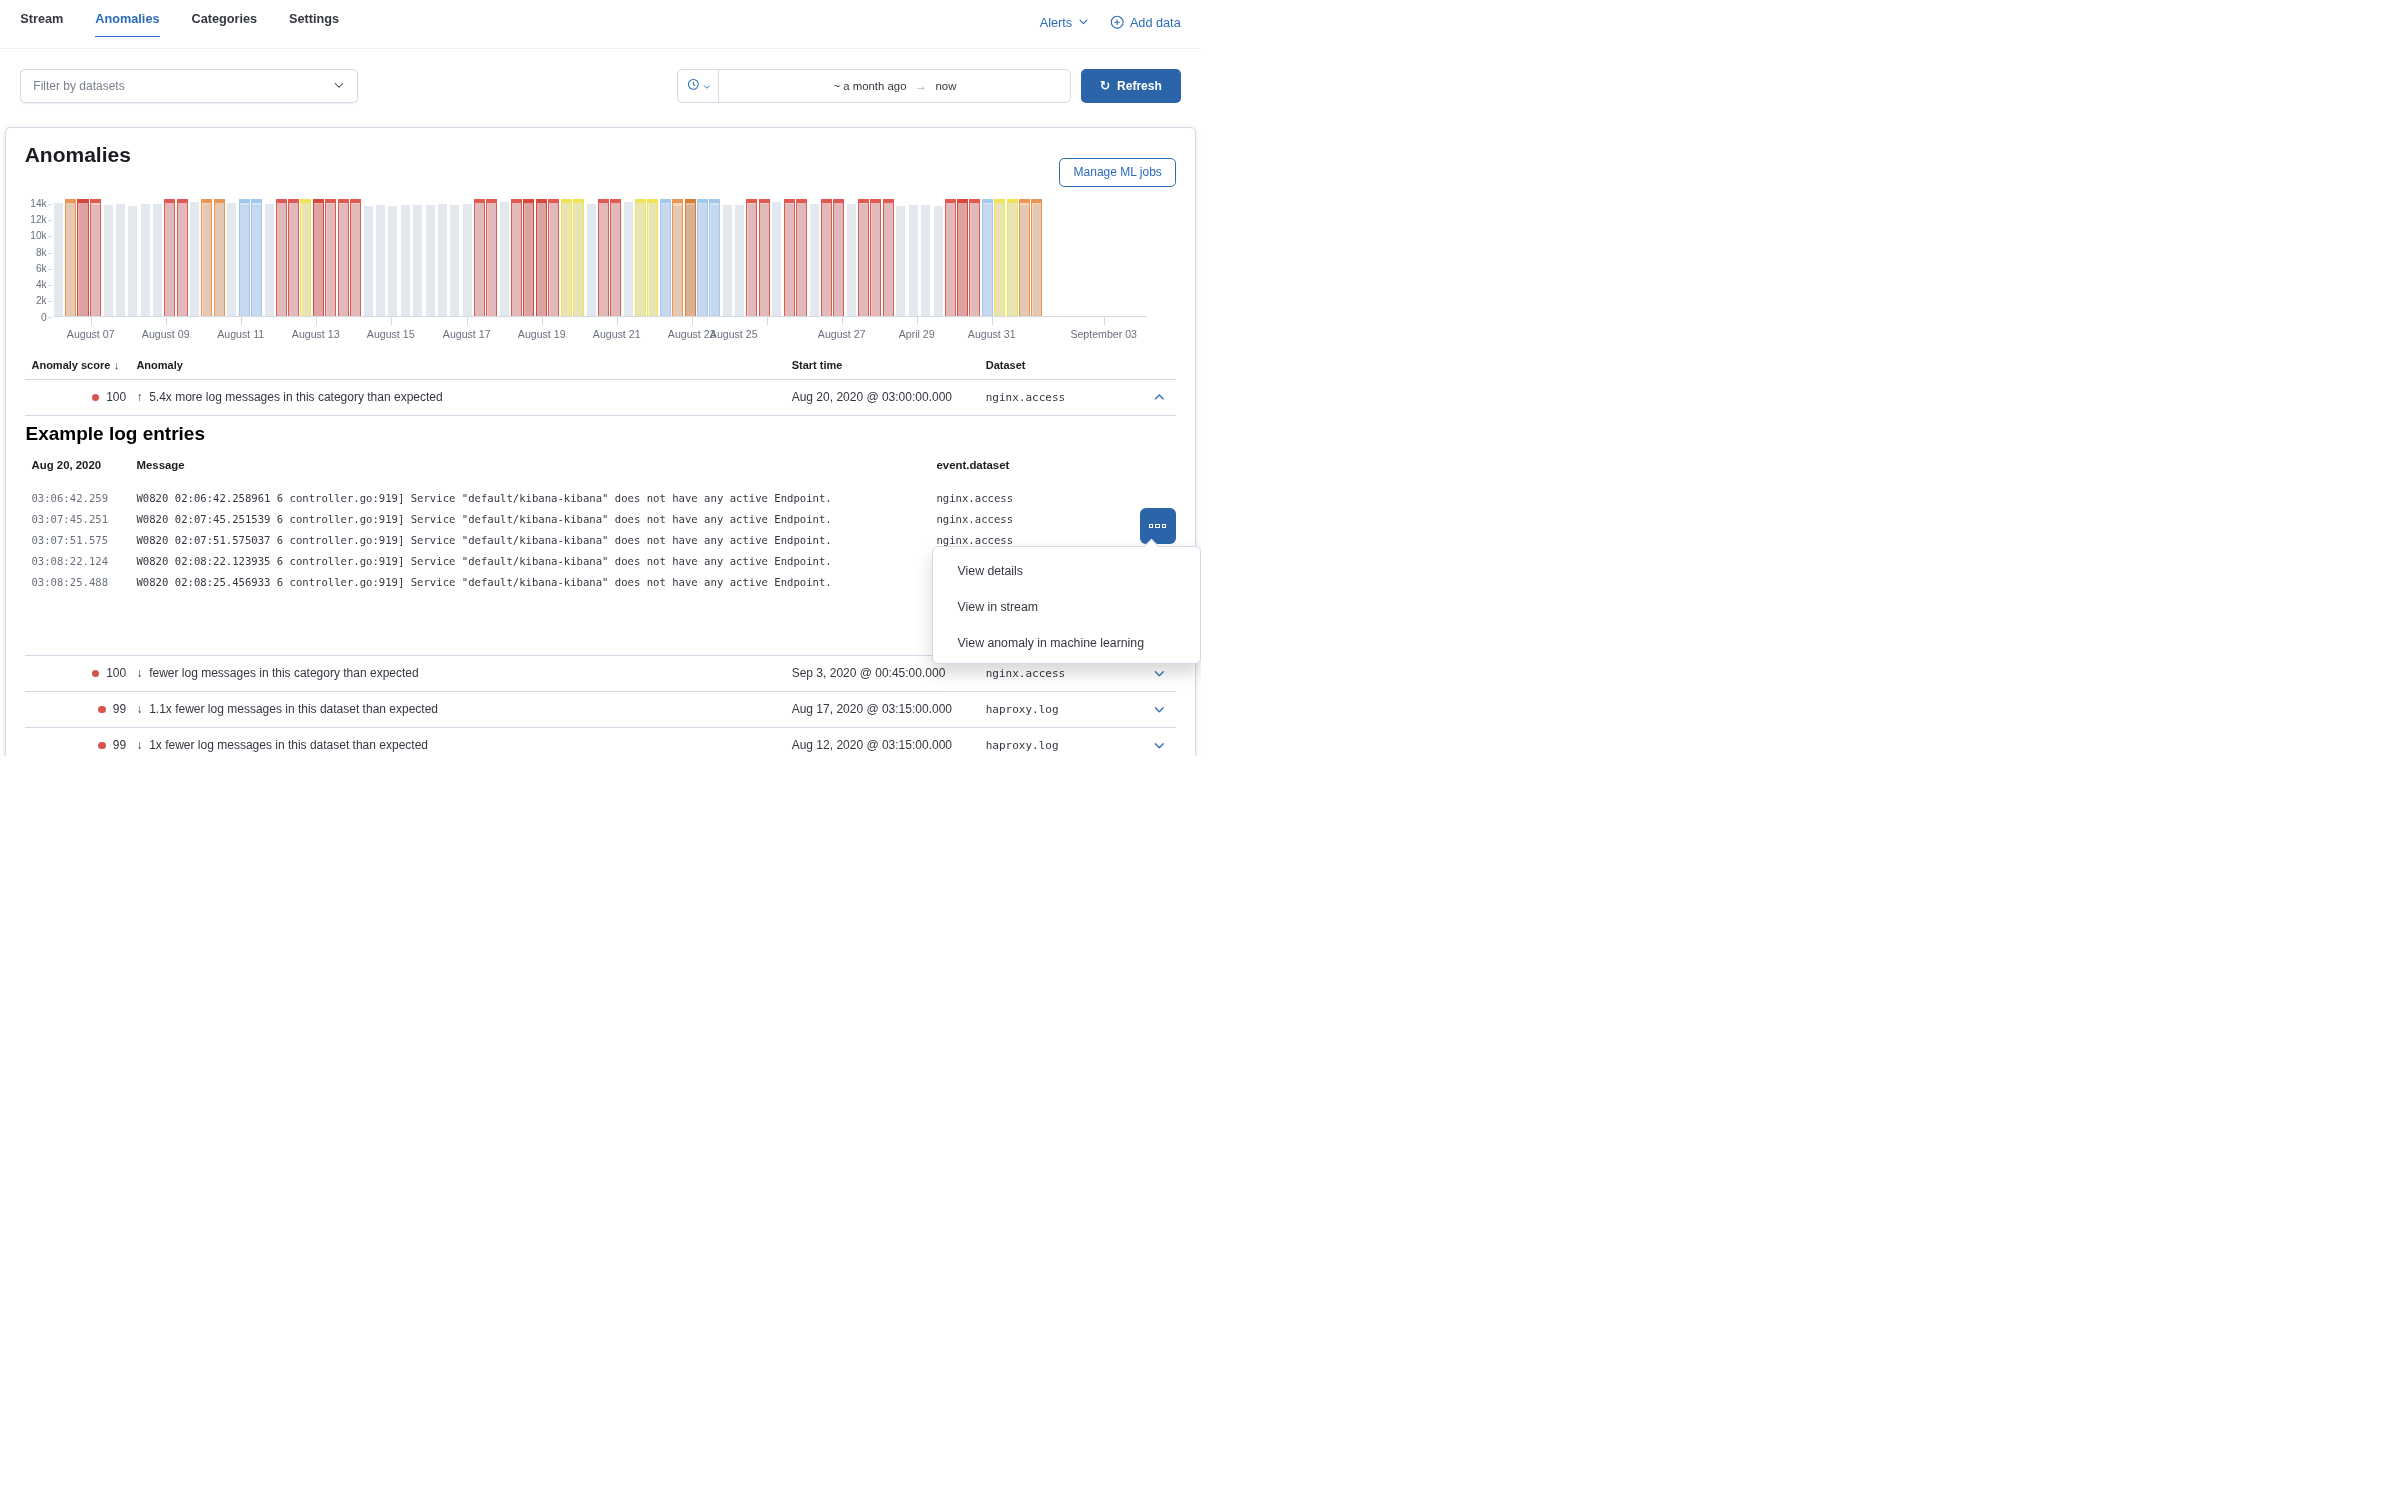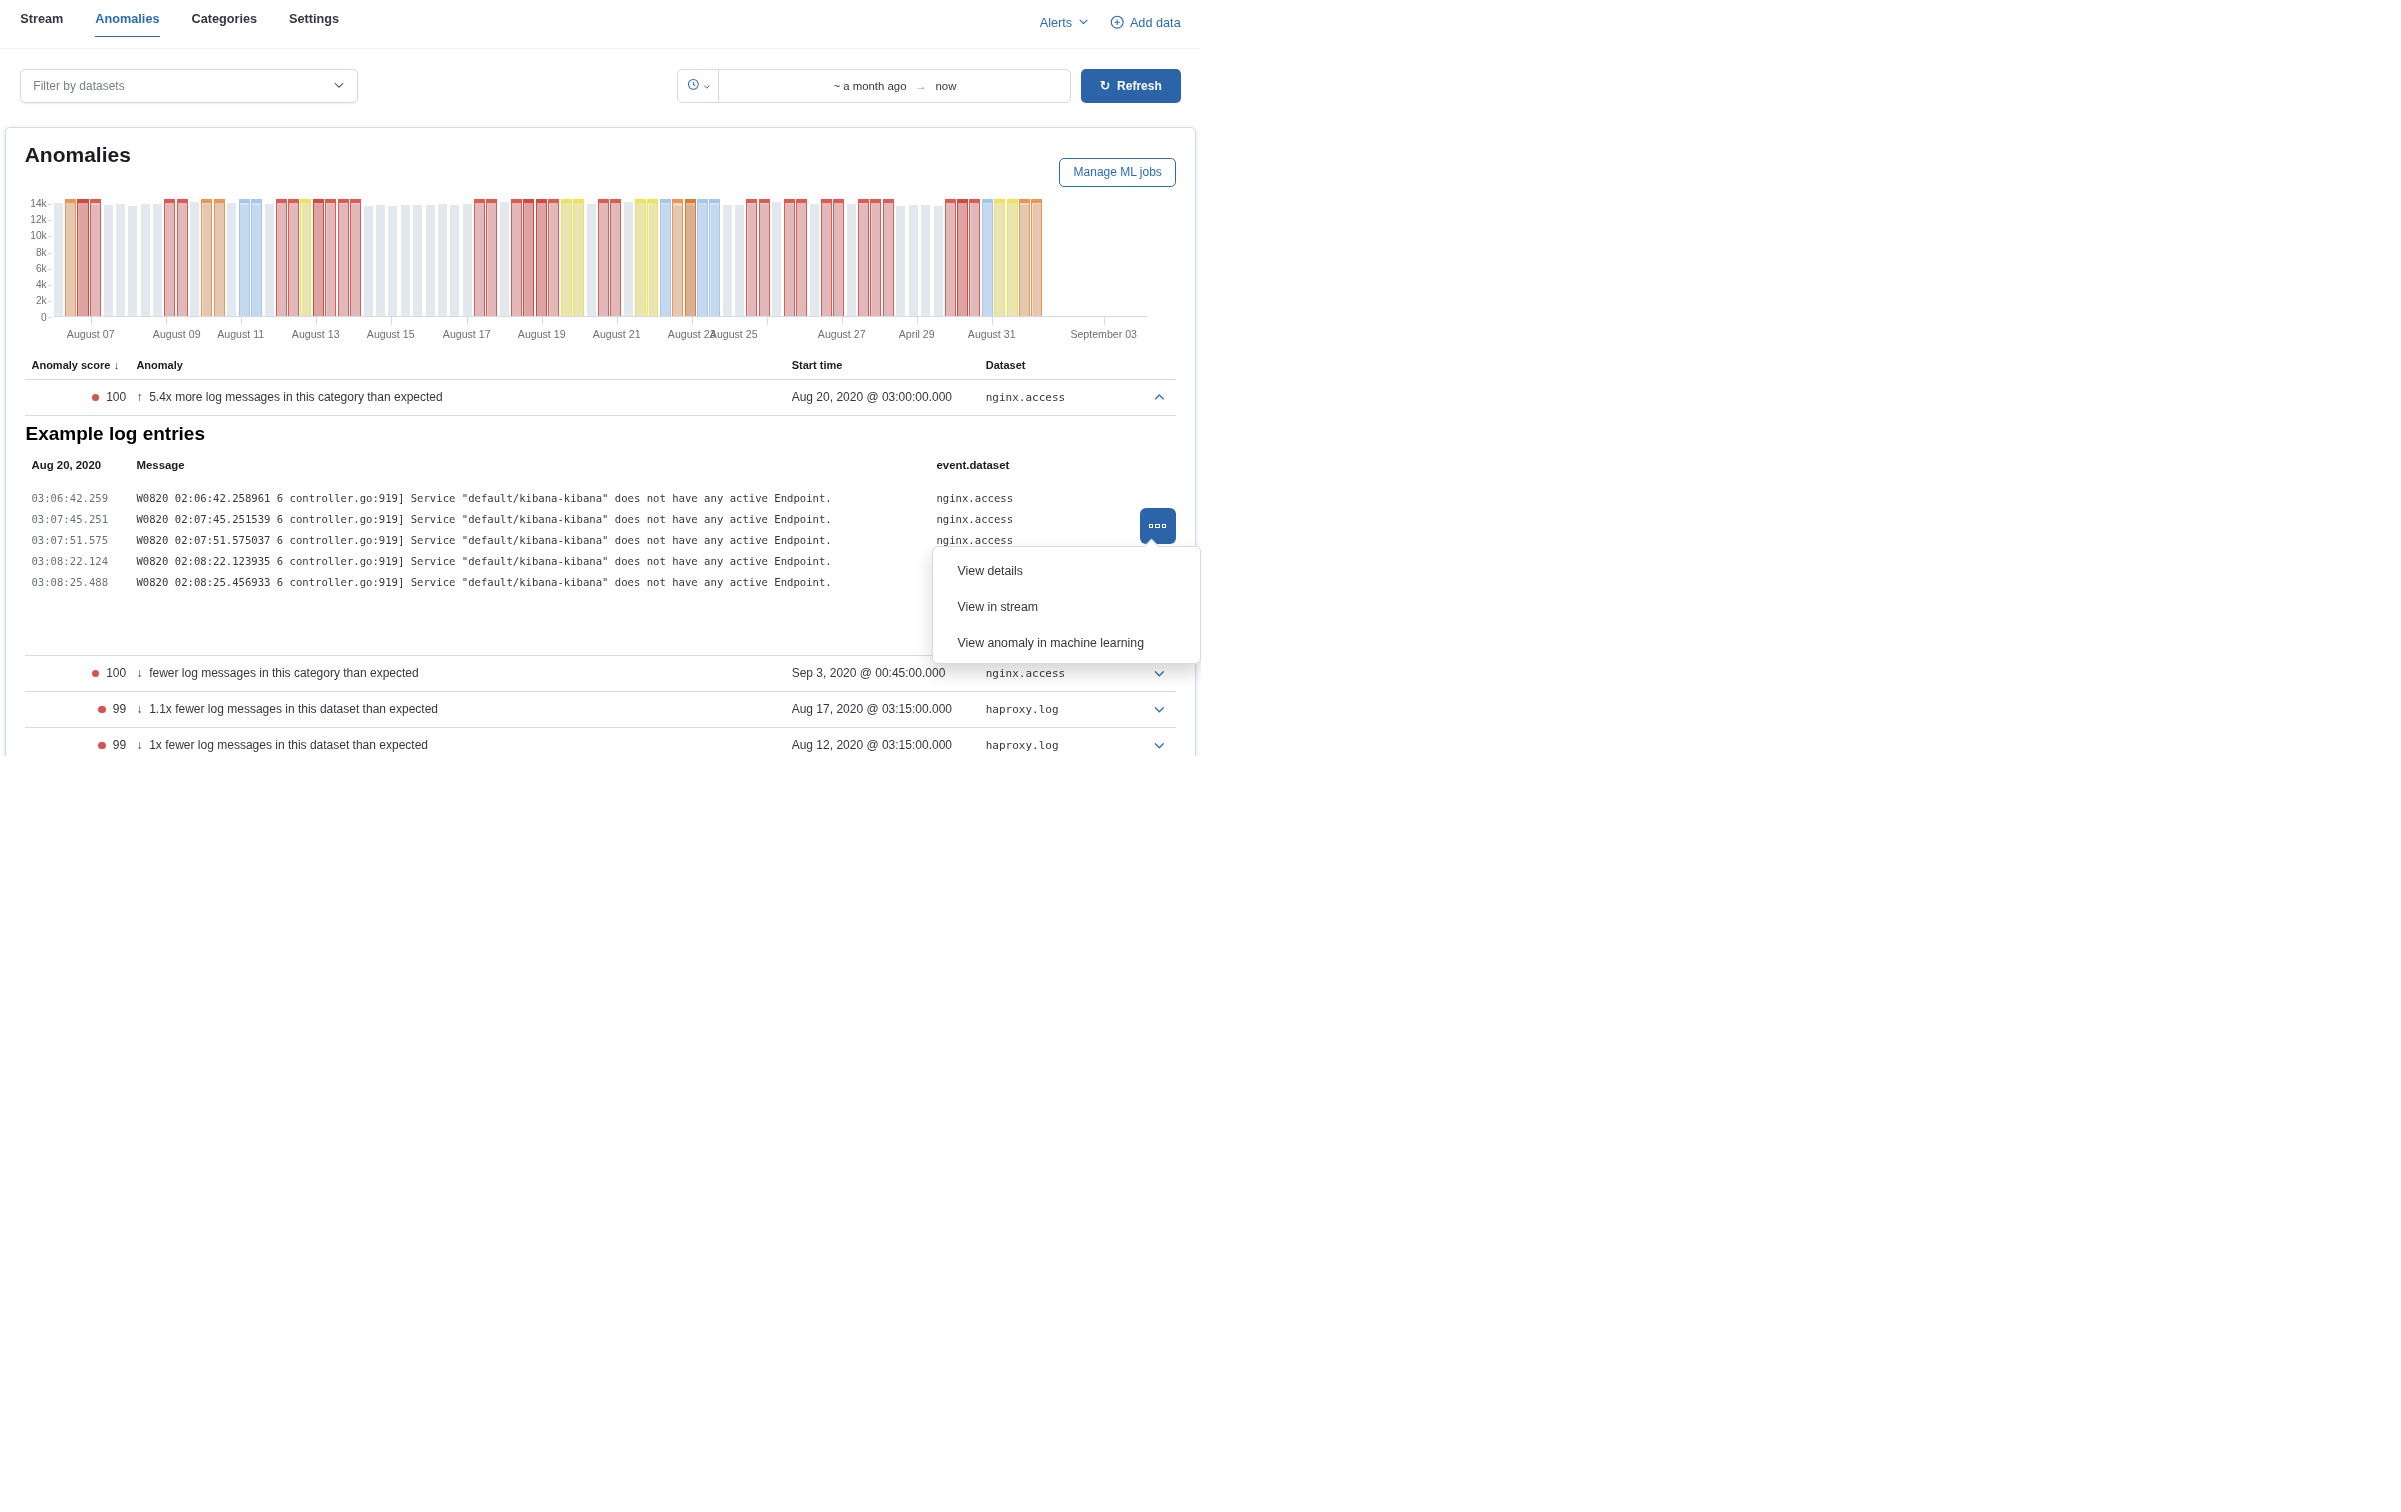--- a/index.html
+++ b/index.html
@@ -305,21 +305,21 @@
         <div class="ydash" style="top: 70px;"></div>
         <div class="ylab" style="top: 80px;">4k</div>
         <div class="ydash" style="top: 86px;"></div>
         <div class="ylab" style="top: 96px;">2k</div>
         <div class="ydash" style="top: 102px;"></div>
         <div class="ylab" style="top: 113px;">0</div>
         <div class="ydash" style="top: 118px;"></div>
         <div class="xtick" style="left: 37px;"></div>
         <div class="xlab" style="left: -18px;">August 07</div>
         <div class="xtick" style="left: 112px;"></div>
-        <div class="xlab" style="left: 68px;">August 09</div>
+        <div class="xlab" style="left: 57px;">August 09</div>
         <div class="xtick" style="left: 187px;"></div>
         <div class="xlab" style="left: 132px;">August 11</div>
         <div class="xtick" style="left: 262px;"></div>
         <div class="xlab" style="left: 207px;">August 13</div>
         <div class="xtick" style="left: 337px;"></div>
         <div class="xlab" style="left: 282px;">August 15</div>
         <div class="xtick" style="left: 413px;"></div>
         <div class="xlab" style="left: 358px;">August 17</div>
         <div class="xtick" style="left: 488px;"></div>
         <div class="xlab" style="left: 433px;">August 19</div>

